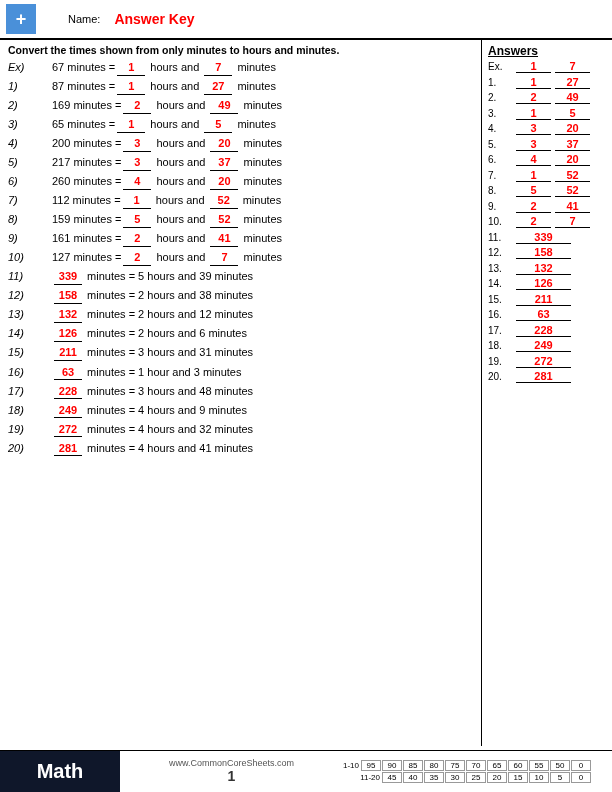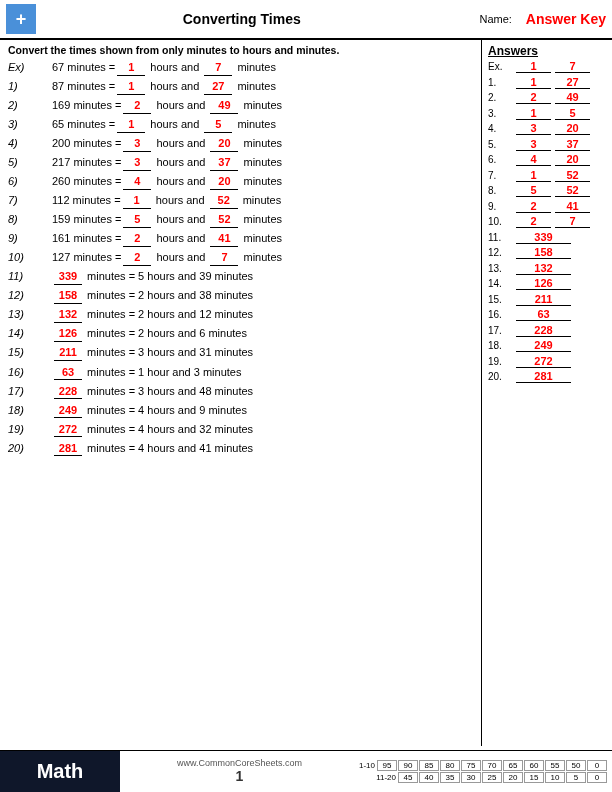--- a/index.html
+++ b/index.html
@@ -186,21 +186,21 @@
     .footer-url {
       font-size: 9px;
       color: #555;
     }
     .footer-scores {
       display: flex;
       flex-direction: column;
       align-items: flex-end;
       justify-content: center;
       font-size: 8.5px;
-      padding-right: 4px;
+      padding-right: 20px;
     }
     .score-row {
       display: flex;
       align-items: center;
       margin-bottom: 1px;
     }
     .score-label {
       margin-right: 2px;
       font-size: 8px;
     }
@@ -216,21 +216,20 @@
       margin-right: 1px;
     }
   </style>
 </head>
 <body>
 
 <div class="page">
 
   <div class="header">
     <div class="logo">+</div>
-    <div class="header-title">Converting Times</div>
     <span class="header-name">Name:</span>
     <span class="answer-key-label">Answer Key</span>
   </div>
 
   <div class="main-content">
 
     <div class="worksheet">
       <div class="instructions">Convert the times shown from only minutes to hours and minutes.</div>
 
       <div class="problem-row">

